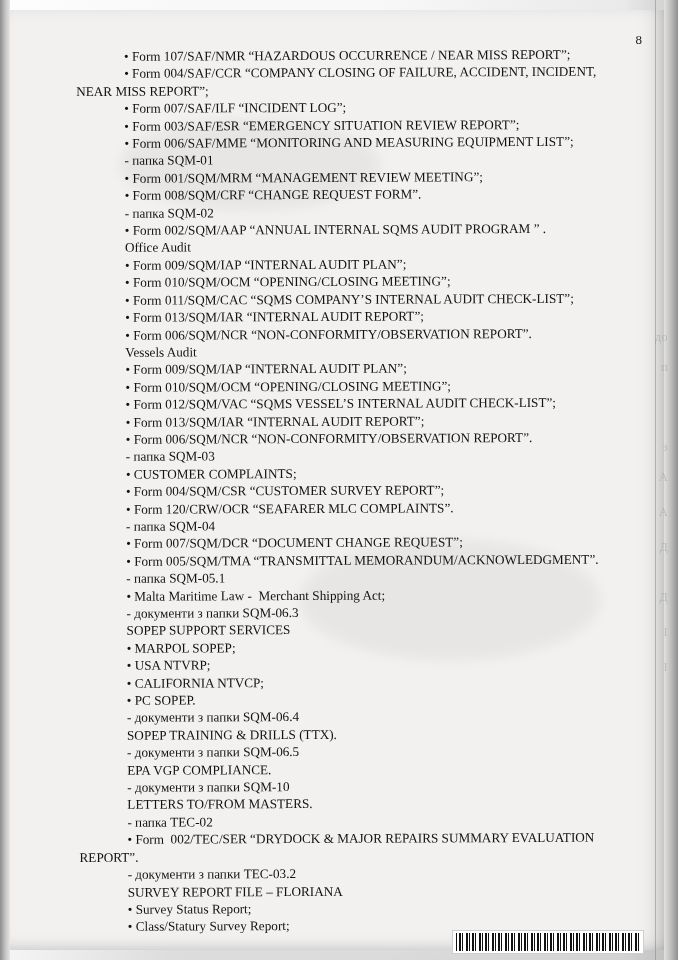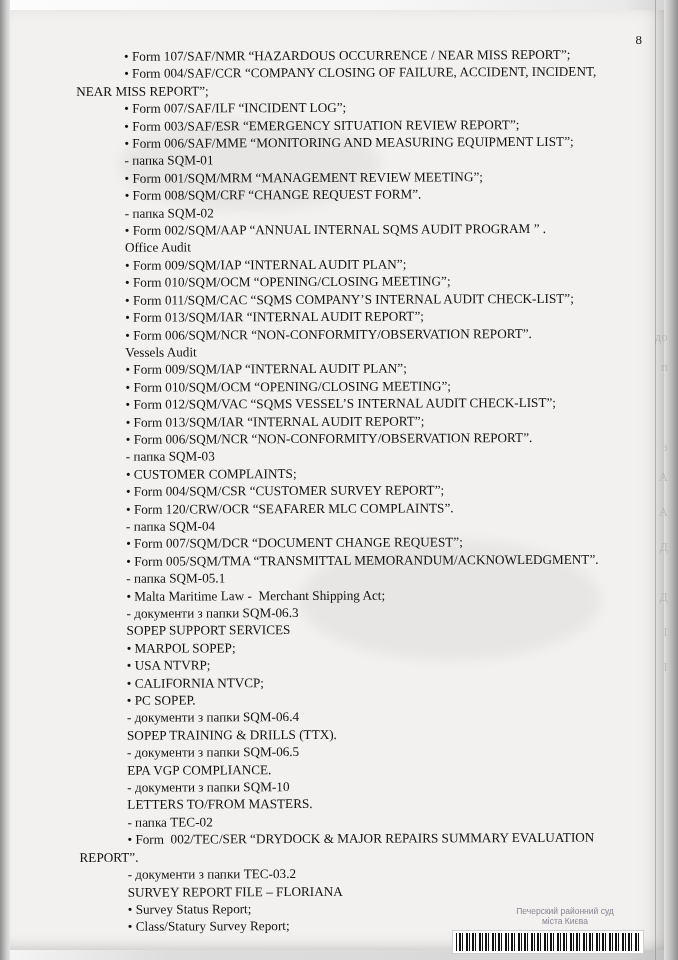--- a/index.html
+++ b/index.html
@@ -220,21 +220,17 @@
       <div class="ghost right-col" style="top: 360px;">п</div>
       <div class="ghost right-col" style="top: 440px;">з</div>
       <div class="ghost right-col" style="top: 470px;">А</div>
       <div class="ghost right-col" style="top: 505px;">А</div>
       <div class="ghost right-col" style="top: 540px;">Д</div>
       <div class="ghost right-col" style="top: 590px;">Д</div>
       <div class="ghost right-col" style="top: 625px;">І</div>
       <div class="ghost right-col" style="top: 660px;">І</div>
     </div>
 
-  <div class="stamp">
-    <div>Печерский районний суд</div>
-    <div>міста Києва</div>
-  </div>
 
   <div class="barcode">
     <div class="bars"></div>
   </div>
 </div>
 
 </body></html>

